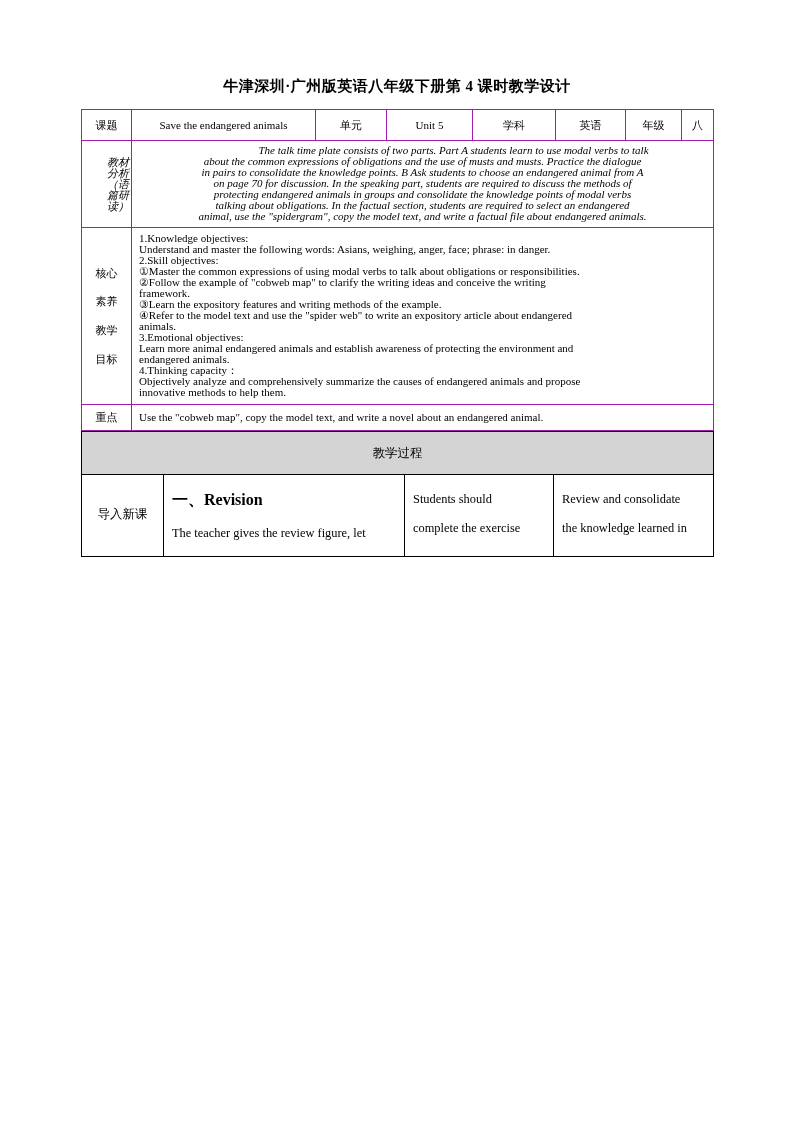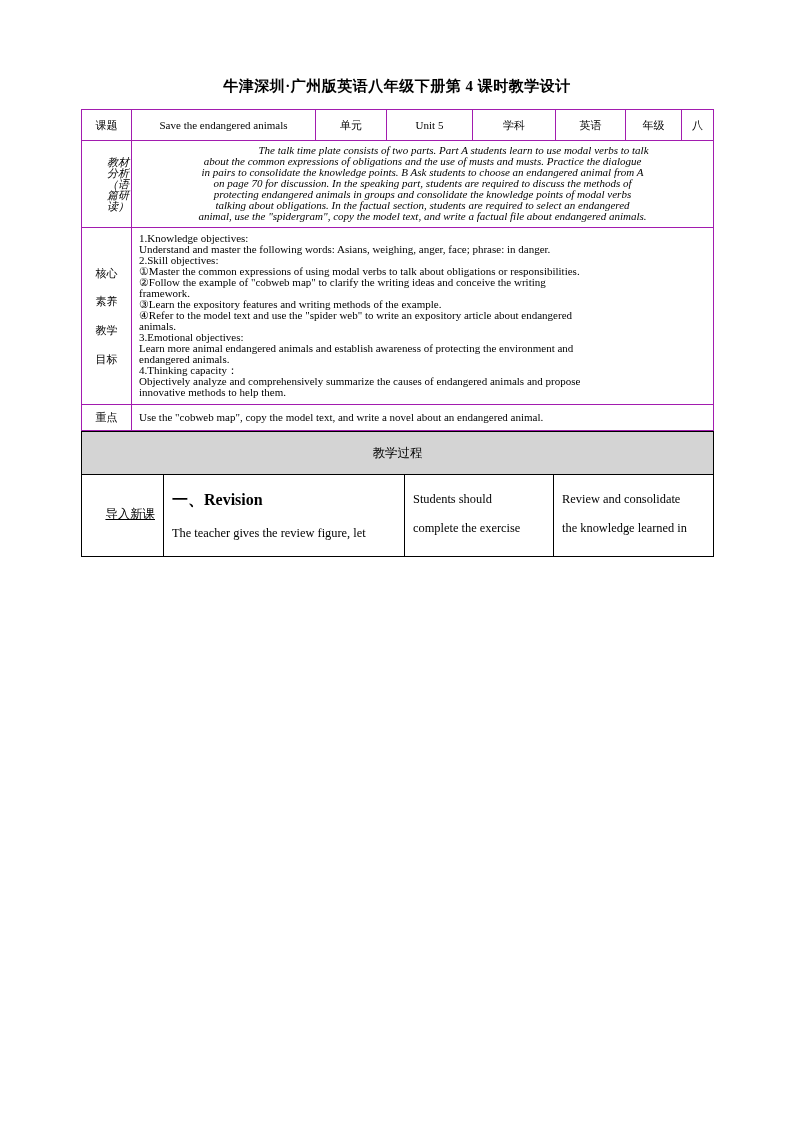--- a/index.html
+++ b/index.html
@@ -127,25 +127,24 @@
     text-align: center;
     height: 26px;
     font-size: 12.6px;
   }
   .proc-head {
     text-align: center;
     height: 30px;
     font-size: 12.6px;
   }
   .proc-stage {
-    text-align: right;
+    text-align: center;
     font-size: 12.6px;
     vertical-align: bottom;
     padding-bottom: 9px !important;
-    text-decoration: underline;
   }
   .proc-body {
     padding: 6px 8px 8px 8px !important;
     font-size: 11.7px;
     line-height: 2.35;
     vertical-align: top;
   }
   .proc-body p { margin: 0; white-space: nowrap; }
   .proc-body p.bold { font-weight: bold; font-size: 16px; font-family: Liberation Serif, serif; }
 </style>

